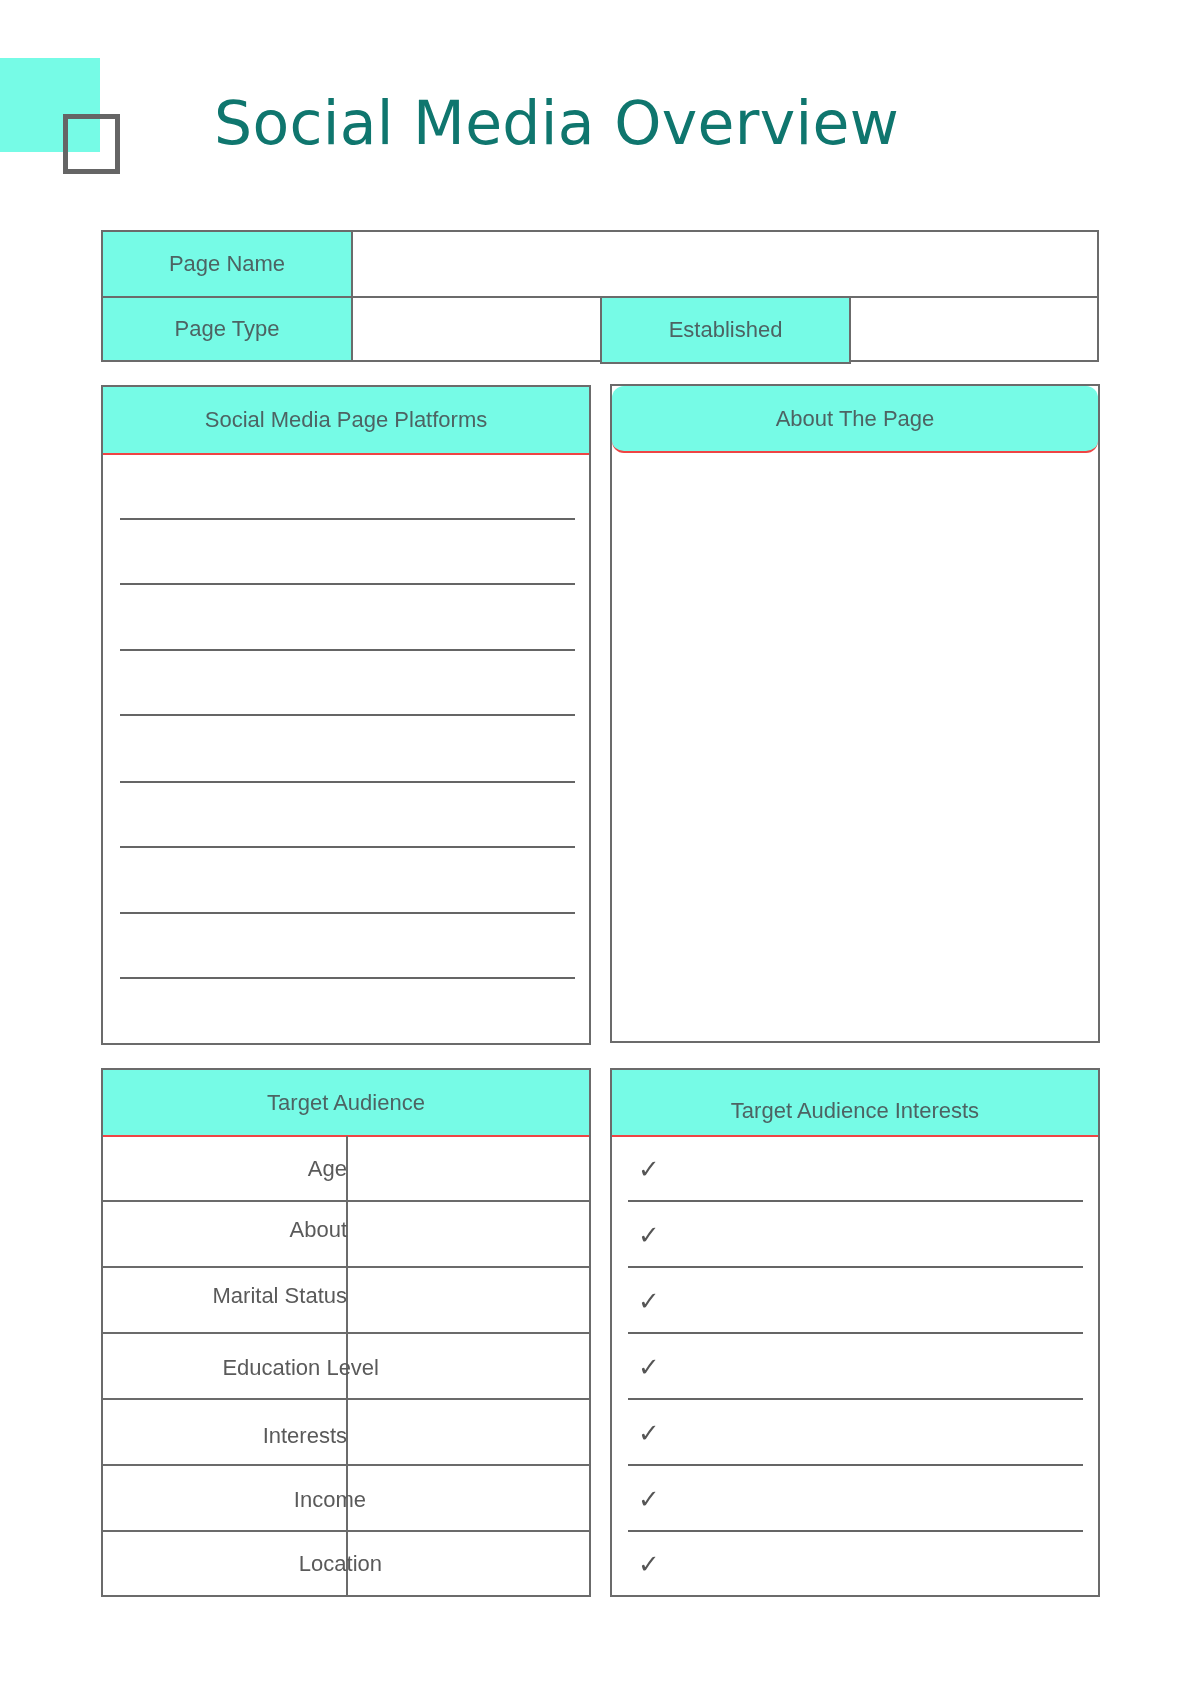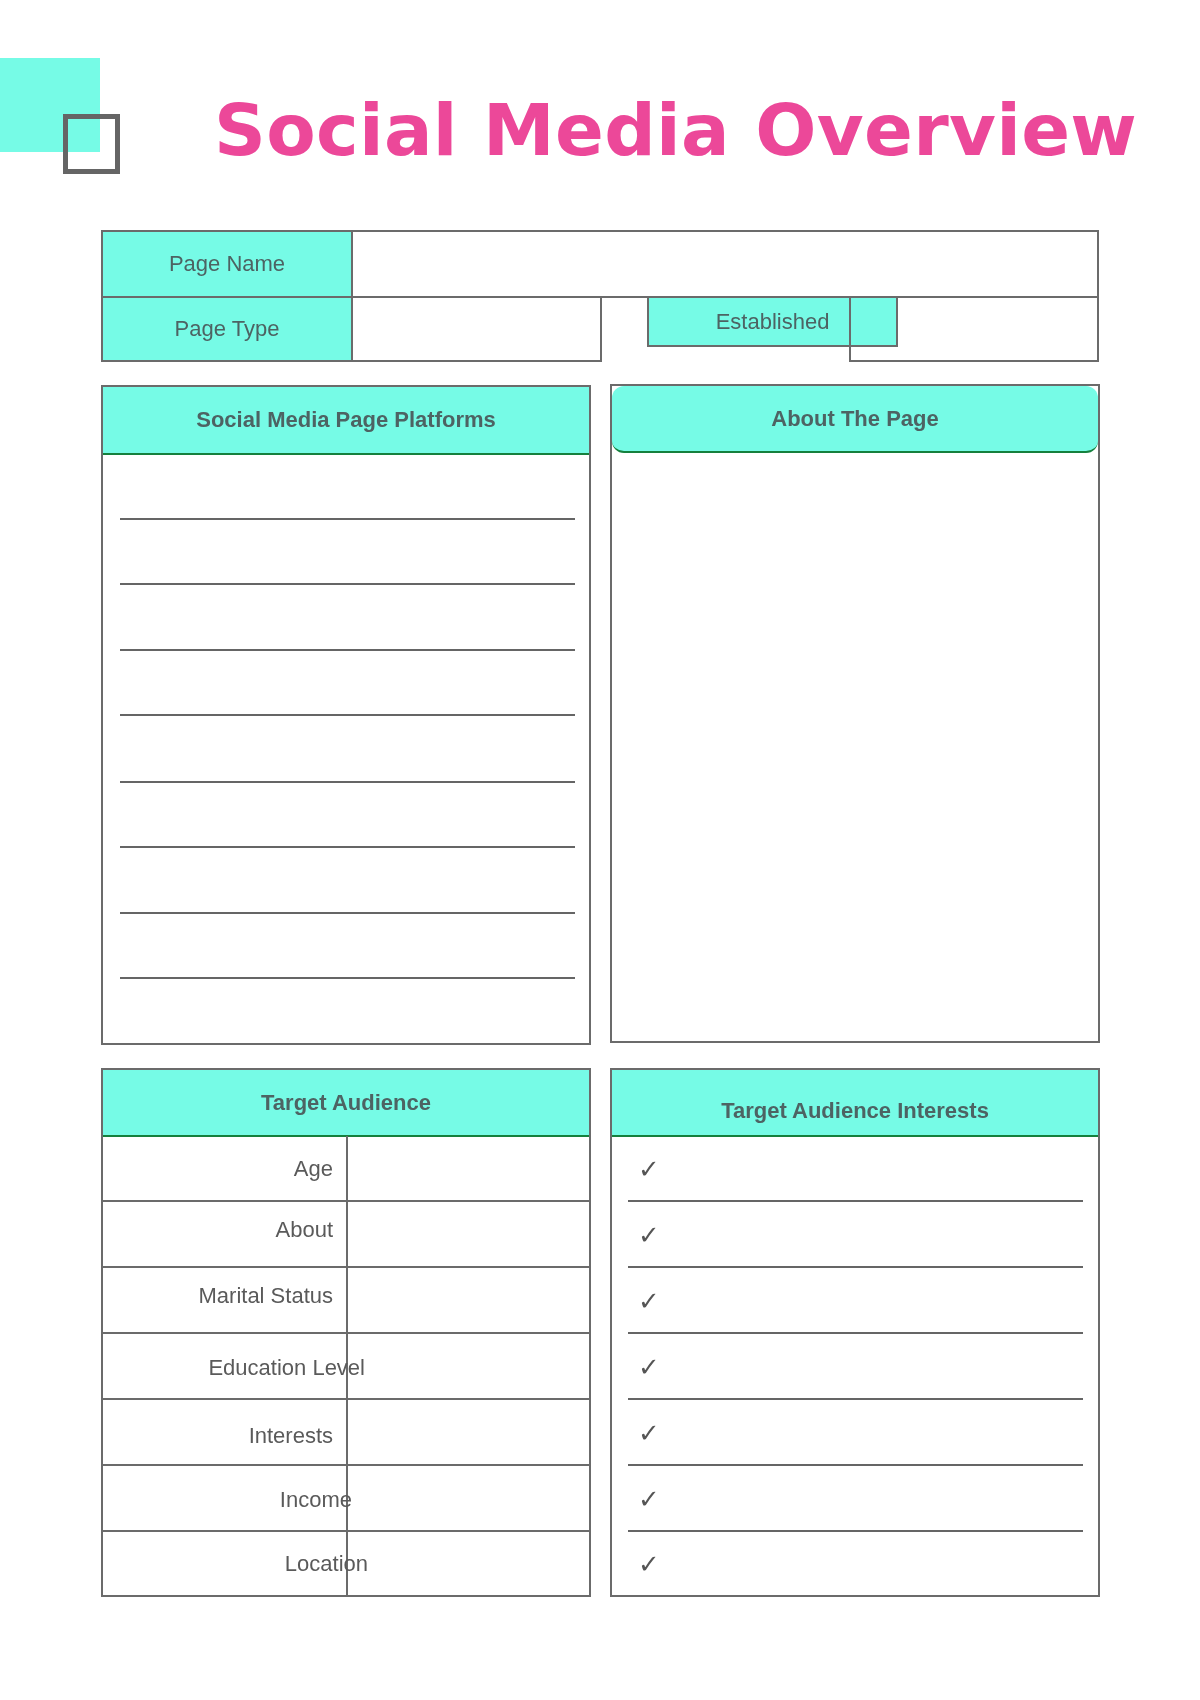--- a/index.html
+++ b/index.html
@@ -2,55 +2,55 @@
 <html><head>
 <meta charset="utf-8">
 <style>
   * { box-sizing: border-box; margin: 0; padding: 0; }
   html, body { width: 1200px; height: 1700px; background: #ffffff; overflow: hidden; }
   body { position: relative; font-family: "Liberation Sans", "DejaVu Sans", sans-serif; color: #4d6161; }
 
   .deco-teal { position: absolute; left: 0; top: 58px; width: 100px; height: 94px; background: #76fbe6; }
   .deco-outline { position: absolute; left: 63px; top: 114px; width: 57px; height: 60px; border: 5px solid #656565; background: transparent; }
 
-  .title { position: absolute; left: 214px; top: 88px; font-size: 72px; font-weight: bold; color: #ec4899; letter-spacing: 0.3px; white-space: nowrap; font-family: "DejaVu Sans", sans-serif; }
+  .title { position: absolute; left: 214px; top: 88px; font-size: 60px; font-weight: normal; color: #0f766e; letter-spacing: 0.3px; white-space: nowrap; font-family: "DejaVu Sans", sans-serif; }
 
   .teal { background: #76fbe6; }
   .cell { position: absolute; border: 2px solid #6b6b6b; }
   .label { display: flex; align-items: center; justify-content: center; font-size: 22px; color: #4d6363; }
 
   
   .info-table { position: absolute; left: 101px; top: 230px; width: 998px; height: 132px; }
 
   
   .box { position: absolute; border: 2px solid #6b6b6b; background: #fff; }
-  .box-head { position: absolute; left: 0; top: 0; right: 0; border-bottom: 2px solid #15803d; display: flex; align-items: center; justify-content: center; font-size: 22px; color: #4d6363; background: #76fbe6; font-weight: bold; }
+  .box-head { position: absolute; left: 0; top: 0; right: 0; border-bottom: 2px solid #ef4444; display: flex; align-items: center; justify-content: center; font-size: 22px; color: #4d6363; background: #76fbe6; }
   .rule { position: absolute; height: 2px; background: #656565; }
 
-  .row-label { position: absolute; display: flex; align-items: center; justify-content: flex-end; padding-right: 14px; font-size: 22px; color: #5a5a5a; }
+  .row-label { position: absolute; display: flex; align-items: center; justify-content: flex-end; font-size: 22px; color: #5a5a5a; }
   .hline { position: absolute; height: 2px; background: #6b6b6b; }
   .vline { position: absolute; width: 2px; background: #6b6b6b; }
   .check { position: absolute; font-size: 26px; color: #555555; font-family: "DejaVu Sans", sans-serif; line-height: 1; }
 </style>
 </head>
 <body>
 
 <div class="deco-teal"></div>
 <div class="deco-outline"></div>
 
 <h1 class="title">Social Media Overview</h1>
 
 <div class="info-table">
   <div class="cell teal label" style="left:0;top:0;width:252px;height:68px;">Page Name</div>
   <div class="cell" style="left:250px;top:0;width:748px;height:68px;"></div>
 
   <div class="cell teal label" style="left:0;top:66px;width:252px;height:66px;">Page Type</div>
   <div class="cell" style="left:250px;top:66px;width:251px;height:66px;"></div>
 
-  <div class="cell teal label" style="left:499px;top:66px;width:251px;height:51px;margin-left:47px;">Established</div>
+  <div class="cell teal label" style="left:499px;top:66px;width:251px;height:68px;">Established</div>
   <div class="cell" style="left:748px;top:66px;width:250px;height:66px;"></div>
 </div>
 
 <div class="box" style="left:101px;top:385px;width:490px;height:660px;">
   <div class="box-head" style="height:68px;">Social Media Page Platforms</div>
   <div class="rule" style="left:17px;width:455px;top:131px;"></div>
   <div class="rule" style="left:17px;width:455px;top:196px;"></div>
   <div class="rule" style="left:17px;width:455px;top:262px;"></div>
   <div class="rule" style="left:17px;width:455px;top:327px;"></div>
   <div class="rule" style="left:17px;width:455px;top:394px;"></div>

